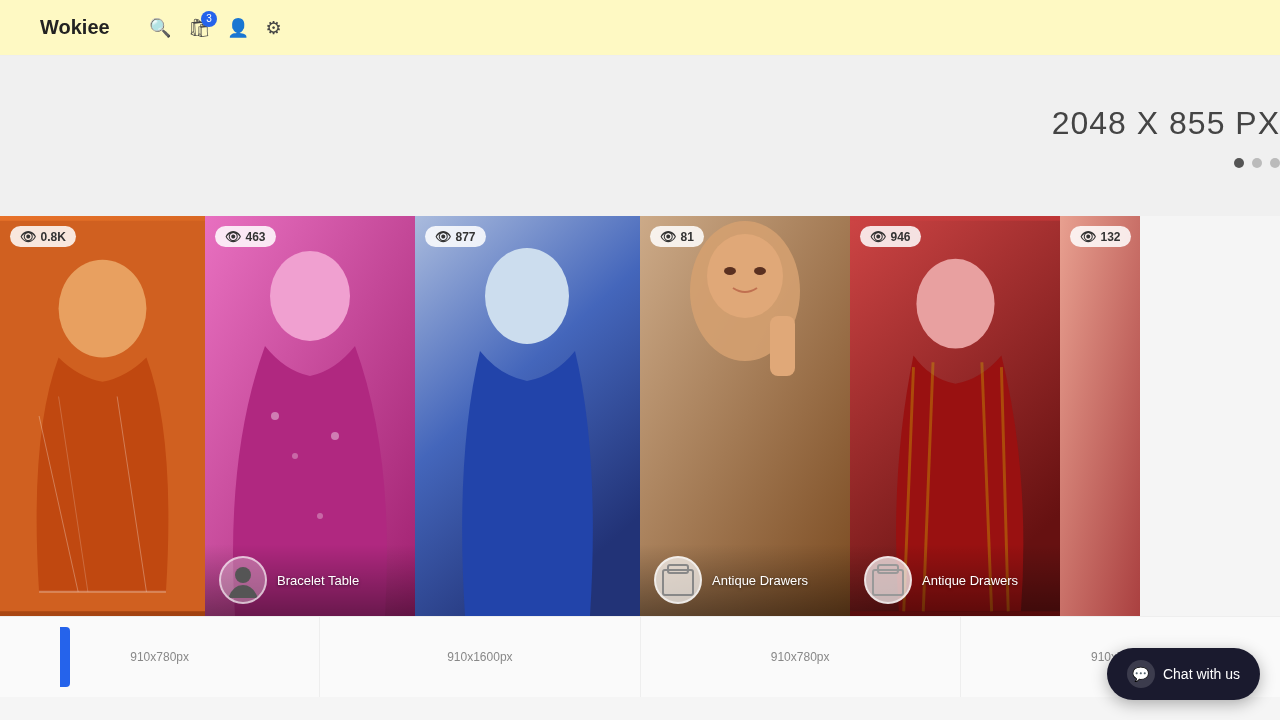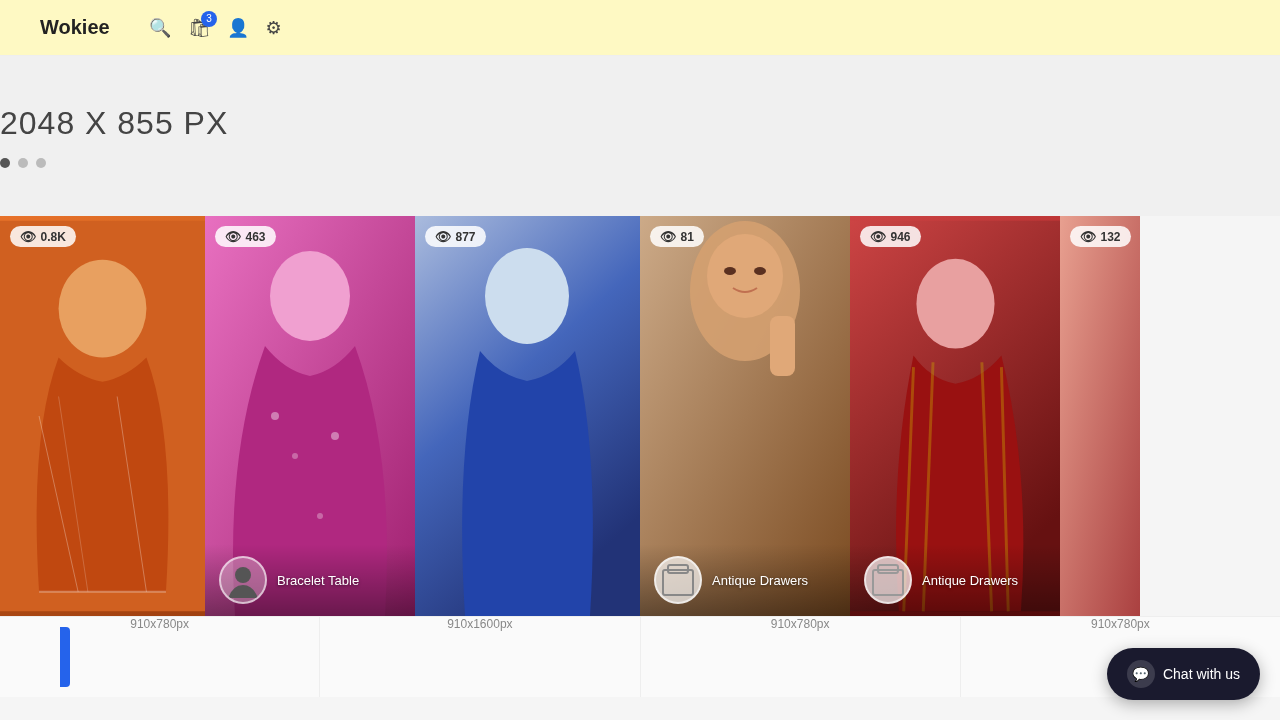--- a/index.html
+++ b/index.html
@@ -27,21 +27,21 @@
       font-size: 10px; width: 16px; height: 16px;
       border-radius: 50%; display: flex; align-items: center; justify-content: center;
     }
 
     
     .hero {
       background: #f0f0f0;
       height: 160px;
       display: flex;
       flex-direction: column;
-      align-items: flex-start;
+      align-items: flex-end;
       justify-content: center;
       gap: 16px;
     }
     .hero-text { font-size: 32px; font-weight: 500; color: #444; letter-spacing: 1px; }
     .hero-dots { display: flex; gap: 8px; }
     .hero-dot {
       width: 10px; height: 10px; border-radius: 50%;
       background: #bbb; cursor: pointer;
     }
     .hero-dot.active { background: #555; }
@@ -114,20 +114,21 @@
     .bottom-grid {
       display: flex;
       gap: 0;
       background: #fff;
       border-top: 1px solid #eee;
     }
     .bottom-cell {
       flex: 1;
       height: 80px;
       display: flex;
+      align-items: center;
       justify-content: center;
       font-size: 12px;
       color: #888;
       border-right: 1px solid #eee;
       background: #fafafa;
     }
     .bottom-cell:last-child { border-right: none; }
 
     
     .chat-btn {

